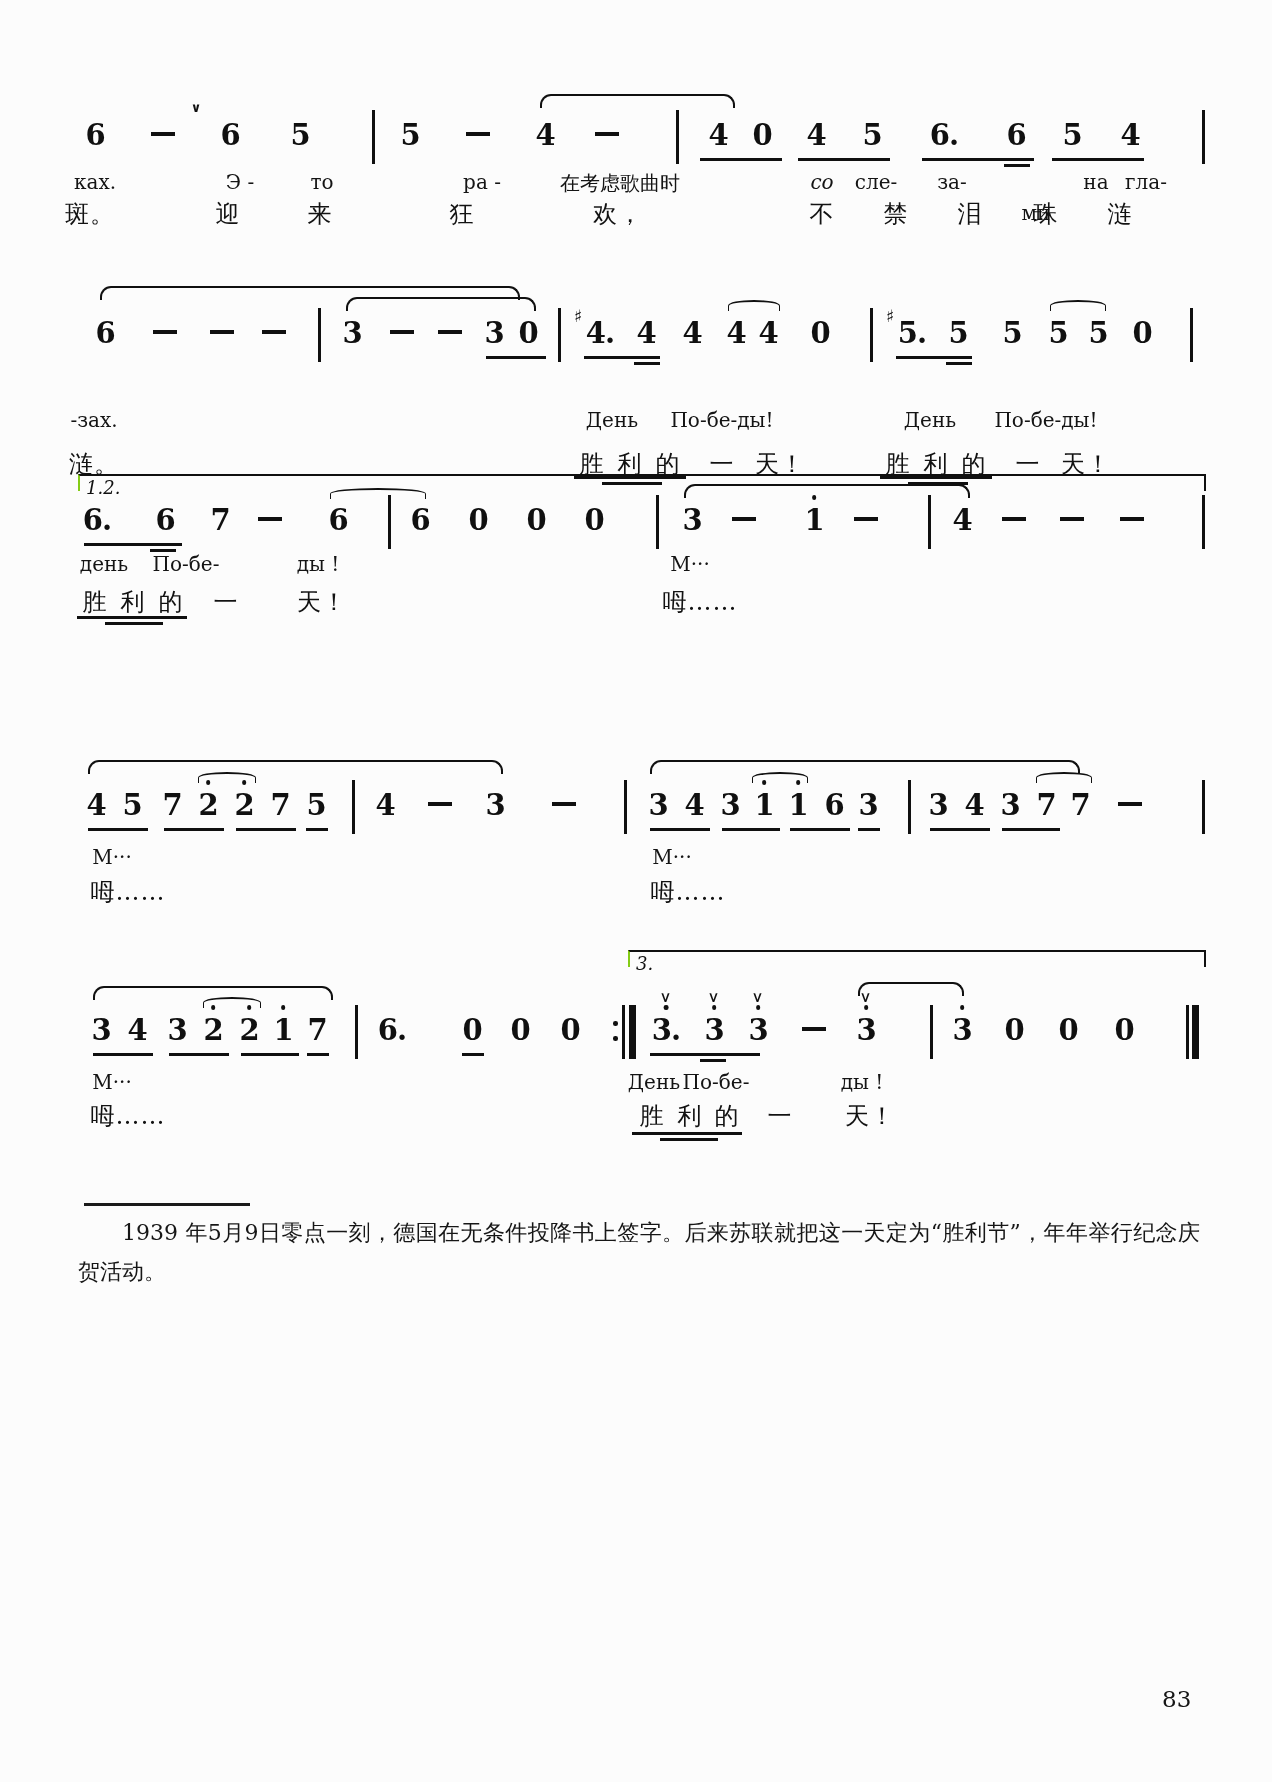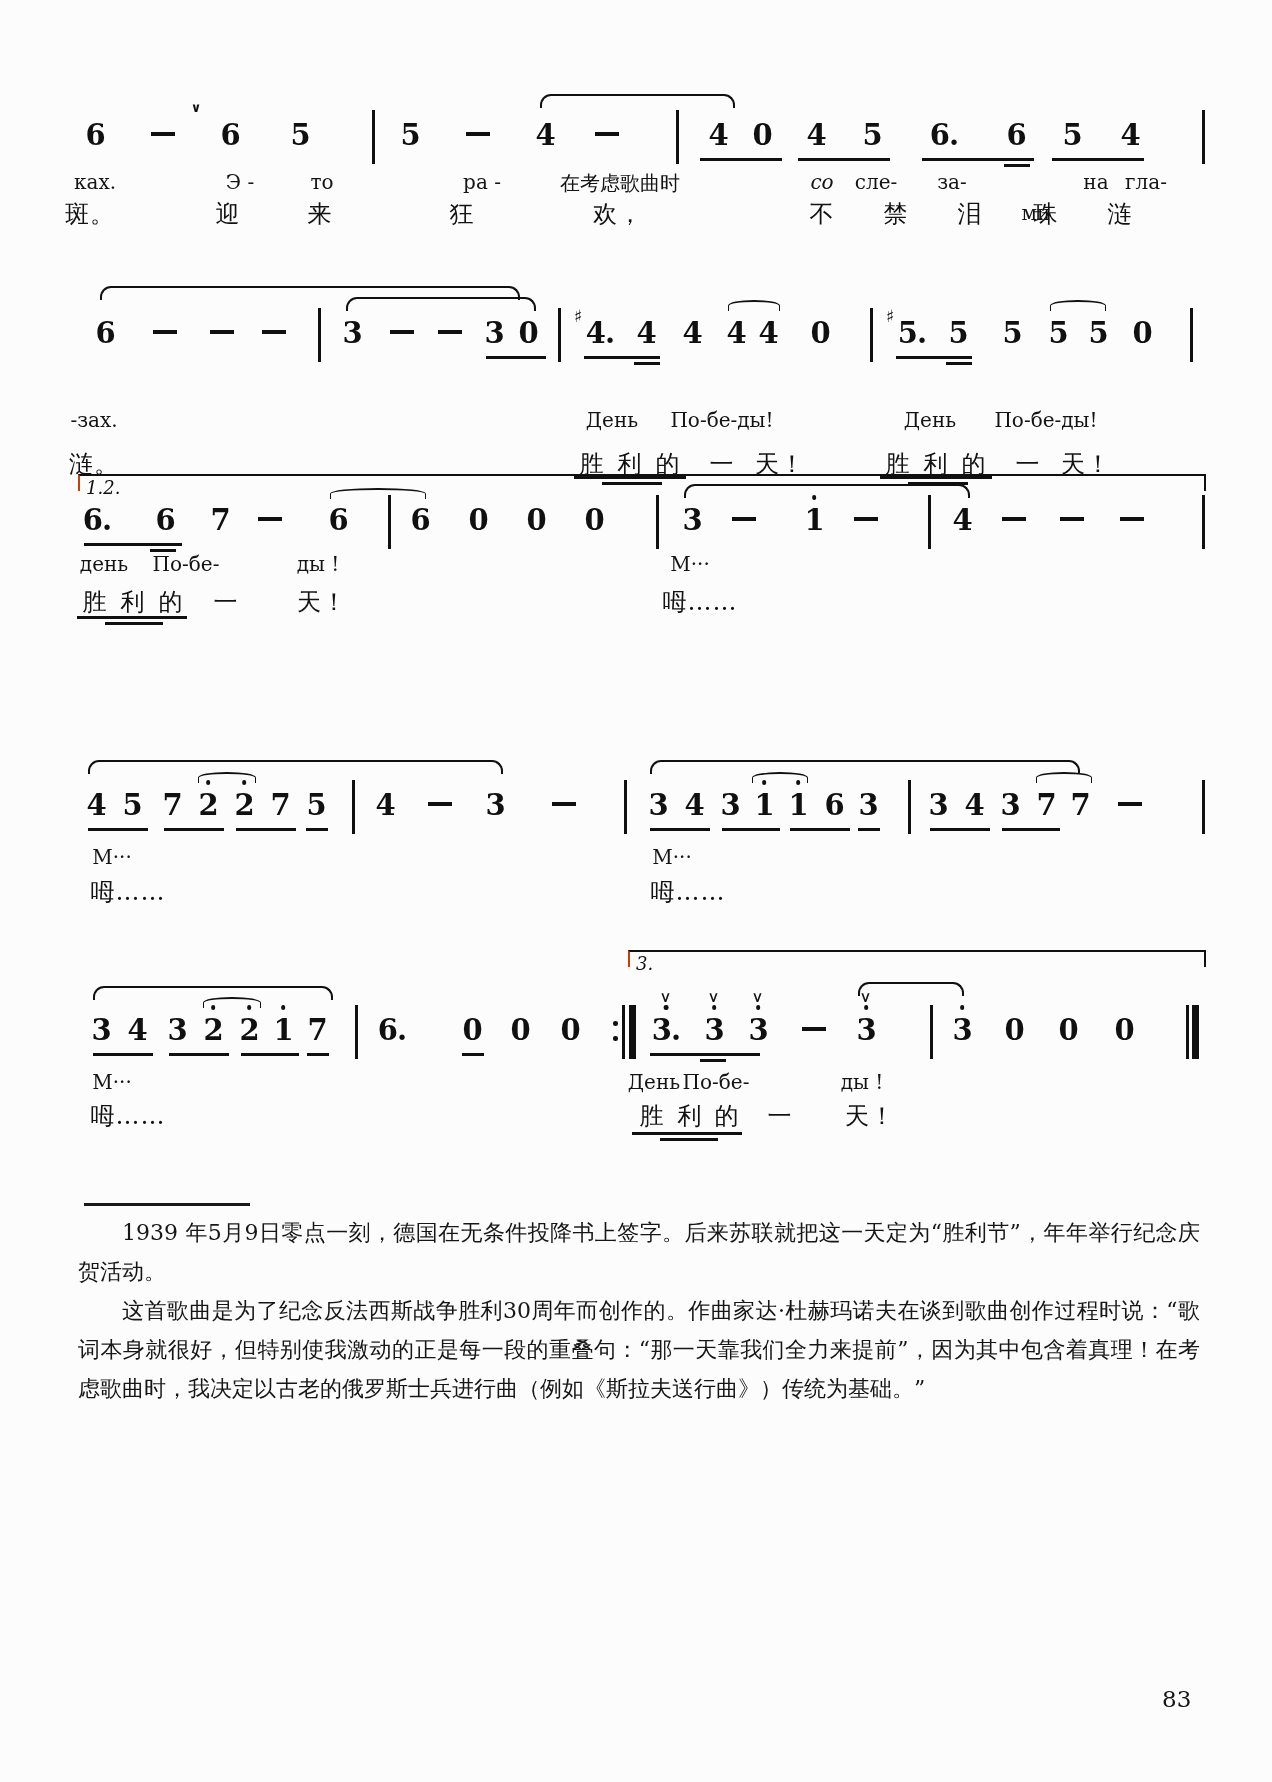--- a/index.html
+++ b/index.html
@@ -11,21 +11,21 @@
   .dash{position:absolute;transform:translateX(-50%);width:24px;height:4px;background:#101010;}
   .bar{position:absolute;width:2.5px;background:#101010;}
   .barthick{position:absolute;width:6.5px;background:#101010;}
   .rdot{position:absolute;width:4.5px;height:4.5px;background:#101010;border-radius:50%;}
   .ul{position:absolute;height:2.5px;background:#101010;}
   .sflat{position:absolute;height:14px;box-sizing:border-box;border:2.5px solid #101010;border-bottom:none;
          border-radius:11px 11px 0 0;}
   .sarc{position:absolute;height:11px;box-sizing:border-box;border-top:2.5px solid #101010;
         border-left:1.5px solid #101010;border-right:1.5px solid #101010;border-radius:100% 100% 0 0;}
   .volta{position:absolute;box-sizing:border-box;height:17px;border-top:2.5px solid #101010;
-         border-left:2px solid #c2410c;border-right:2px solid #101010;}
+         border-left:2px solid #84cc16;border-right:2px solid #101010;}
   .volta span{position:absolute;left:6px;top:1px;font:italic 400 18px "DejaVu Serif",serif;color:#101010;}
   .lru{position:absolute;transform:translateX(-50%);font:400 20px "DejaVu Serif","Liberation Serif",serif;
        color:#141414;white-space:nowrap;}
   .lzh{position:absolute;transform:translateX(-50%);font:400 24px "DejaVu Serif",serif;
        color:#121212;white-space:nowrap;letter-spacing:1px;}
   .breath{position:absolute;transform:translateX(-50%);font:700 13px "DejaVu Sans",sans-serif;color:#101010;}
   .sharp{position:absolute;transform:translateX(-50%);font:700 17px "DejaVu Sans",sans-serif;color:#101010;}
   .hd{position:absolute;left:50%;top:-8px;transform:translateX(-50%);width:4.5px;height:4.5px;
       border-radius:50%;background:#101010;}
   .ac{position:absolute;left:50%;top:-24px;transform:translateX(-50%) rotate(90deg);
@@ -282,16 +282,15 @@
     <div class="lzh" style="left: 690px; top: 1100px;">利</div>
     <div class="lzh" style="left: 727px; top: 1100px;">的</div>
     <div class="lzh" style="left: 780px; top: 1100px;">一</div>
     <div class="lzh" style="left: 870px; top: 1100px;">天！</div>
   </div>
 
 <div id="divider"></div>
 
 <div id="textblock">
     <p>1939 年5月9日零点一刻，德国在无条件投降书上签字。后来苏联就把这一天定为“胜利节”，年年举行纪念庆贺活动。</p>
-    <p>这首歌曲是为了纪念反法西斯战争胜利30周年而创作的。作曲家达·杜赫玛诺夫在谈到歌曲创作过程时说：“歌词本身就很好，但特别使我激动的正是每一段的重叠句：“那一天靠我们全力来提前”，因为其中包含着真理！在考虑歌曲时，我决定以古老的俄罗斯士兵进行曲（例如《斯拉夫送行曲》）传统为基础。”</p>
   </div>
 
 <span id="pagenum">83</span>
 
 </body></html>

